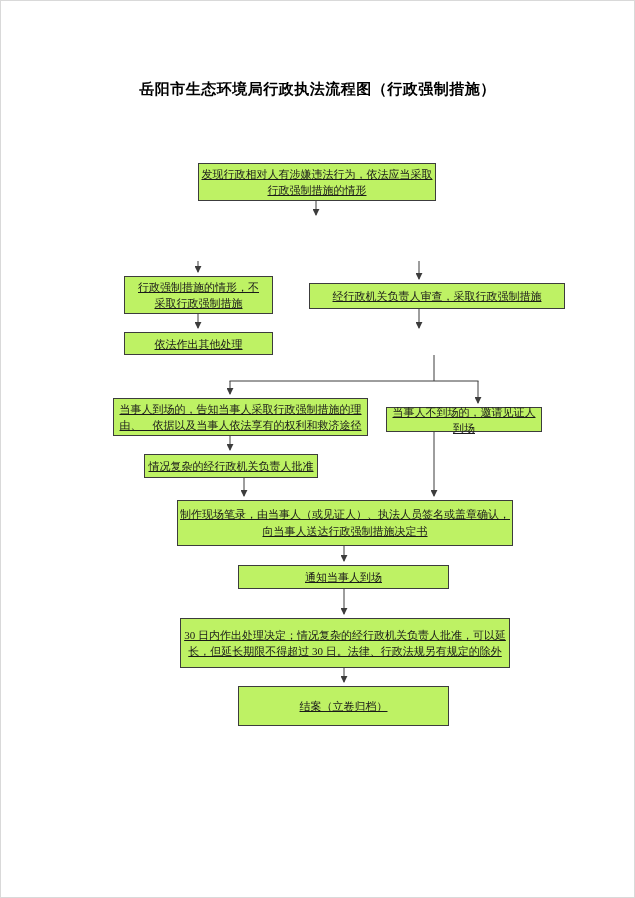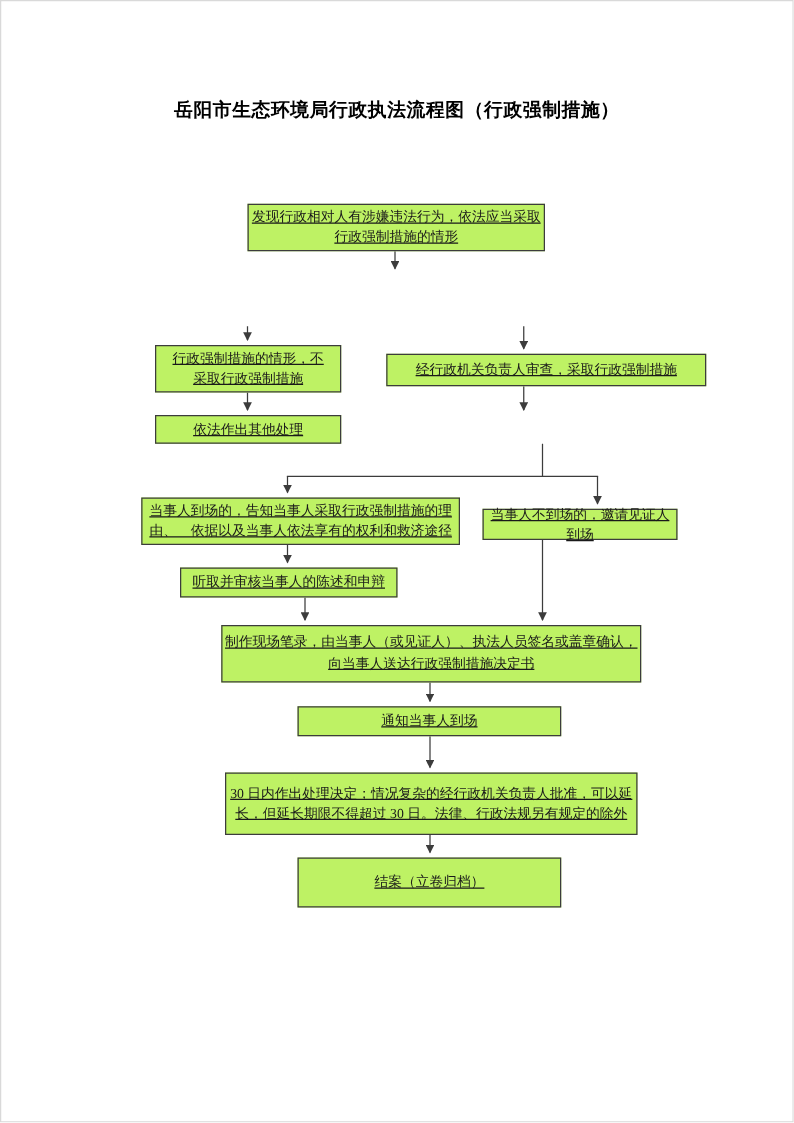--- a/index.html
+++ b/index.html
@@ -95,21 +95,21 @@
 
   <div class="node" id="n-start">发现行政相对人有涉嫌违法行为，依法应当采取
 行政强制措施的情形</div>
   <div class="node" id="n-no-measure">行政强制措施的情形，不
 采取行政强制措施</div>
   <div class="node" id="n-take-measure">经行政机关负责人审查，采取行政强制措施</div>
   <div class="node" id="n-other">依法作出其他处理</div>
   <div class="node" id="n-present">当事人到场的，告知当事人采取行政强制措施的理
 由、　依据以及当事人依法享有的权利和救济途径</div>
   <div class="node" id="n-absent">当事人不到场的，邀请见证人到场</div>
-  <div class="node" id="n-hear">听取并审核当事人的陈述和申辩</div>
+  <div class="node" id="n-hear">情况复杂的经行政机关负责人批准</div>
   <div class="node" id="n-record">制作现场笔录，由当事人（或见证人）、执法人员签名或盖章确认，
 向当事人送达行政强制措施决定书</div>
   <div class="node" id="n-implement">通知当事人到场</div>
   <div class="node" id="n-decision">30 日内作出处理决定；情况复杂的经行政机关负责人批准，可以延
 长，但延长期限不得超过 30 日。法律、行政法规另有规定的除外</div>
   <div class="node" id="n-close">结案（立卷归档）</div>
 
 </div>
 
 </body></html>

